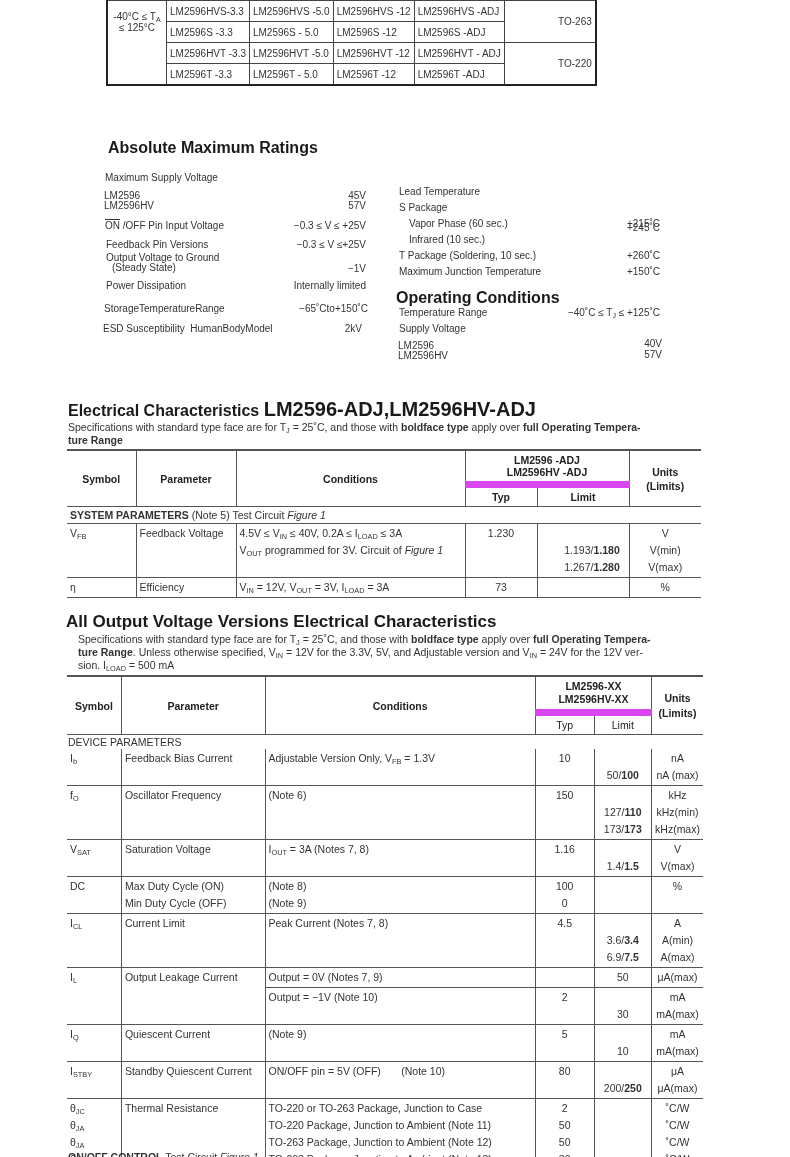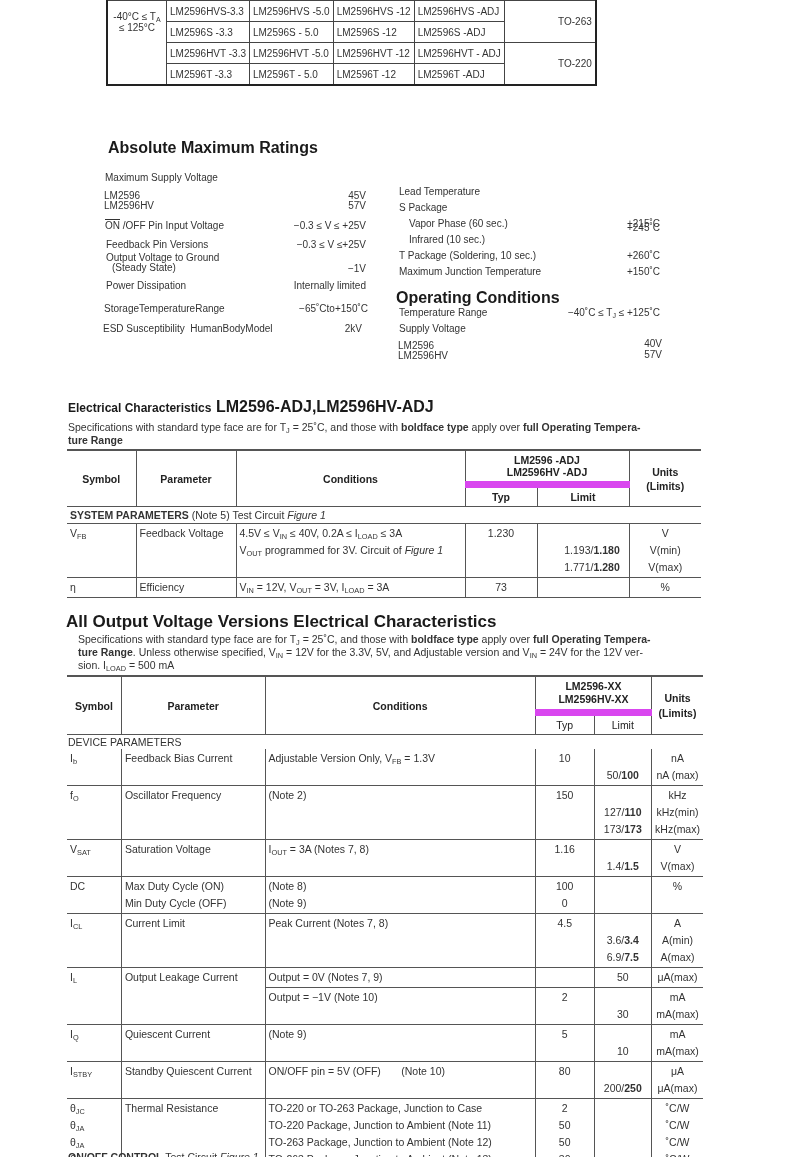--- a/index.html
+++ b/index.html
@@ -125,22 +125,22 @@
 <div class="abs h-sec" style="left:396px;top:289px;">Operating Conditions</div>
 <div class="abs amr" style="left:399px;top:307px;">Temperature Range</div>
 <div class="abs amr-val" style="left:560px;width:100px;top:307px;"><span>−40˚C ≤ T</span><sub>J</sub><span> ≤ +125˚C</span></div>
 <div class="abs amr" style="left:399px;top:323px;">Supply Voltage</div>
 <div class="abs amr" style="left:398px;top:340px;line-height:11px;">LM2596</div>
 <div class="abs amr-val" style="left:610px;width:52px;top:338px;line-height:11px;">40V</div>
 <div class="abs amr" style="left:398px;top:350px;line-height:11px;">LM2596HV</div>
 <div class="abs amr-val" style="left:610px;width:52px;top:349px;line-height:11px;">57V</div>
 
 <div class="abs" style="left:68px;top:398px;white-space:nowrap;">
-  <span class="big-title" style="font-size:12px">Electrical Characteristics</span>
-  <span class="big-title" style="font-size:16px">LM2596-ADJ,LM2596HV-ADJ</span>
+  <span class="big-title" style="font-size:16px">Electrical Characteristics</span>
+  <span class="big-title" style="font-size:20px">LM2596-ADJ,LM2596HV-ADJ</span>
 </div>
 <div class="abs spec" style="left:68px;top:421px;width:610px;">
   <span>Specifications with standard type face are for T</span><sub>J</sub><span> = 25˚C, and those with </span><b>boldface type</b><span> apply over </span><b>full Operating Tempera-</b><br><b>ture Range</b>
 </div>
 
 <table class="ec" style="left:67px;top:449px;width:634px;">
   <colgroup>
       <col style="width:69px">
       <col style="width:100px">
       <col style="width:229px">
@@ -174,21 +174,21 @@
       <div class="line">4.5V ≤ V<sub>IN</sub> ≤ 40V, 0.2A ≤ I<sub>LOAD</sub> ≤ 3A</div>
       <div class="line"><span>V</span><sub>OUT</sub><span> programmed for 3V. Circuit of </span><i>Figure 1</i></div>
       <div class="line"></div>
     </td>
     <td class="br bb ctr">
           <div class="line">1.230</div>
         </td>
     <td class="br bb ctr">
       <div class="line"></div>
       <div class="line" style="padding-left:18px"><span>1.193/</span><b>1.180</b></div>
-      <div class="line" style="padding-left:18px"><span>1.771/</span><b>1.280</b></div>
+      <div class="line" style="padding-left:18px"><span>1.267/</span><b>1.280</b></div>
     </td>
     <td class="bb ctr">
       <div class="line">V</div>
       <div class="line">V(min)</div>
       <div class="line">V(max)</div>
     </td>
   </tr>
   <tr>
     <td class="br bb">
           <div class="line">η</div>
@@ -268,21 +268,21 @@
         </td>
       </tr>
       <tr>
         <td class="br bb">
           <div class="line">f<sub>O</sub></div>
         </td>
         <td class="br bb">
           <div class="line">Oscillator Frequency</div>
         </td>
         <td class="br bb">
-          <div class="line">(Note 2)</div>
+          <div class="line">(Note 6)</div>
           <div class="line"></div>
           <div class="line"></div>
         </td>
         <td class="br bb ctr">
           <div class="line">150</div>
           <div class="line"></div>
           <div class="line"></div>
         </td>
         <td class="br bb ctr">
           <div class="line"></div>

